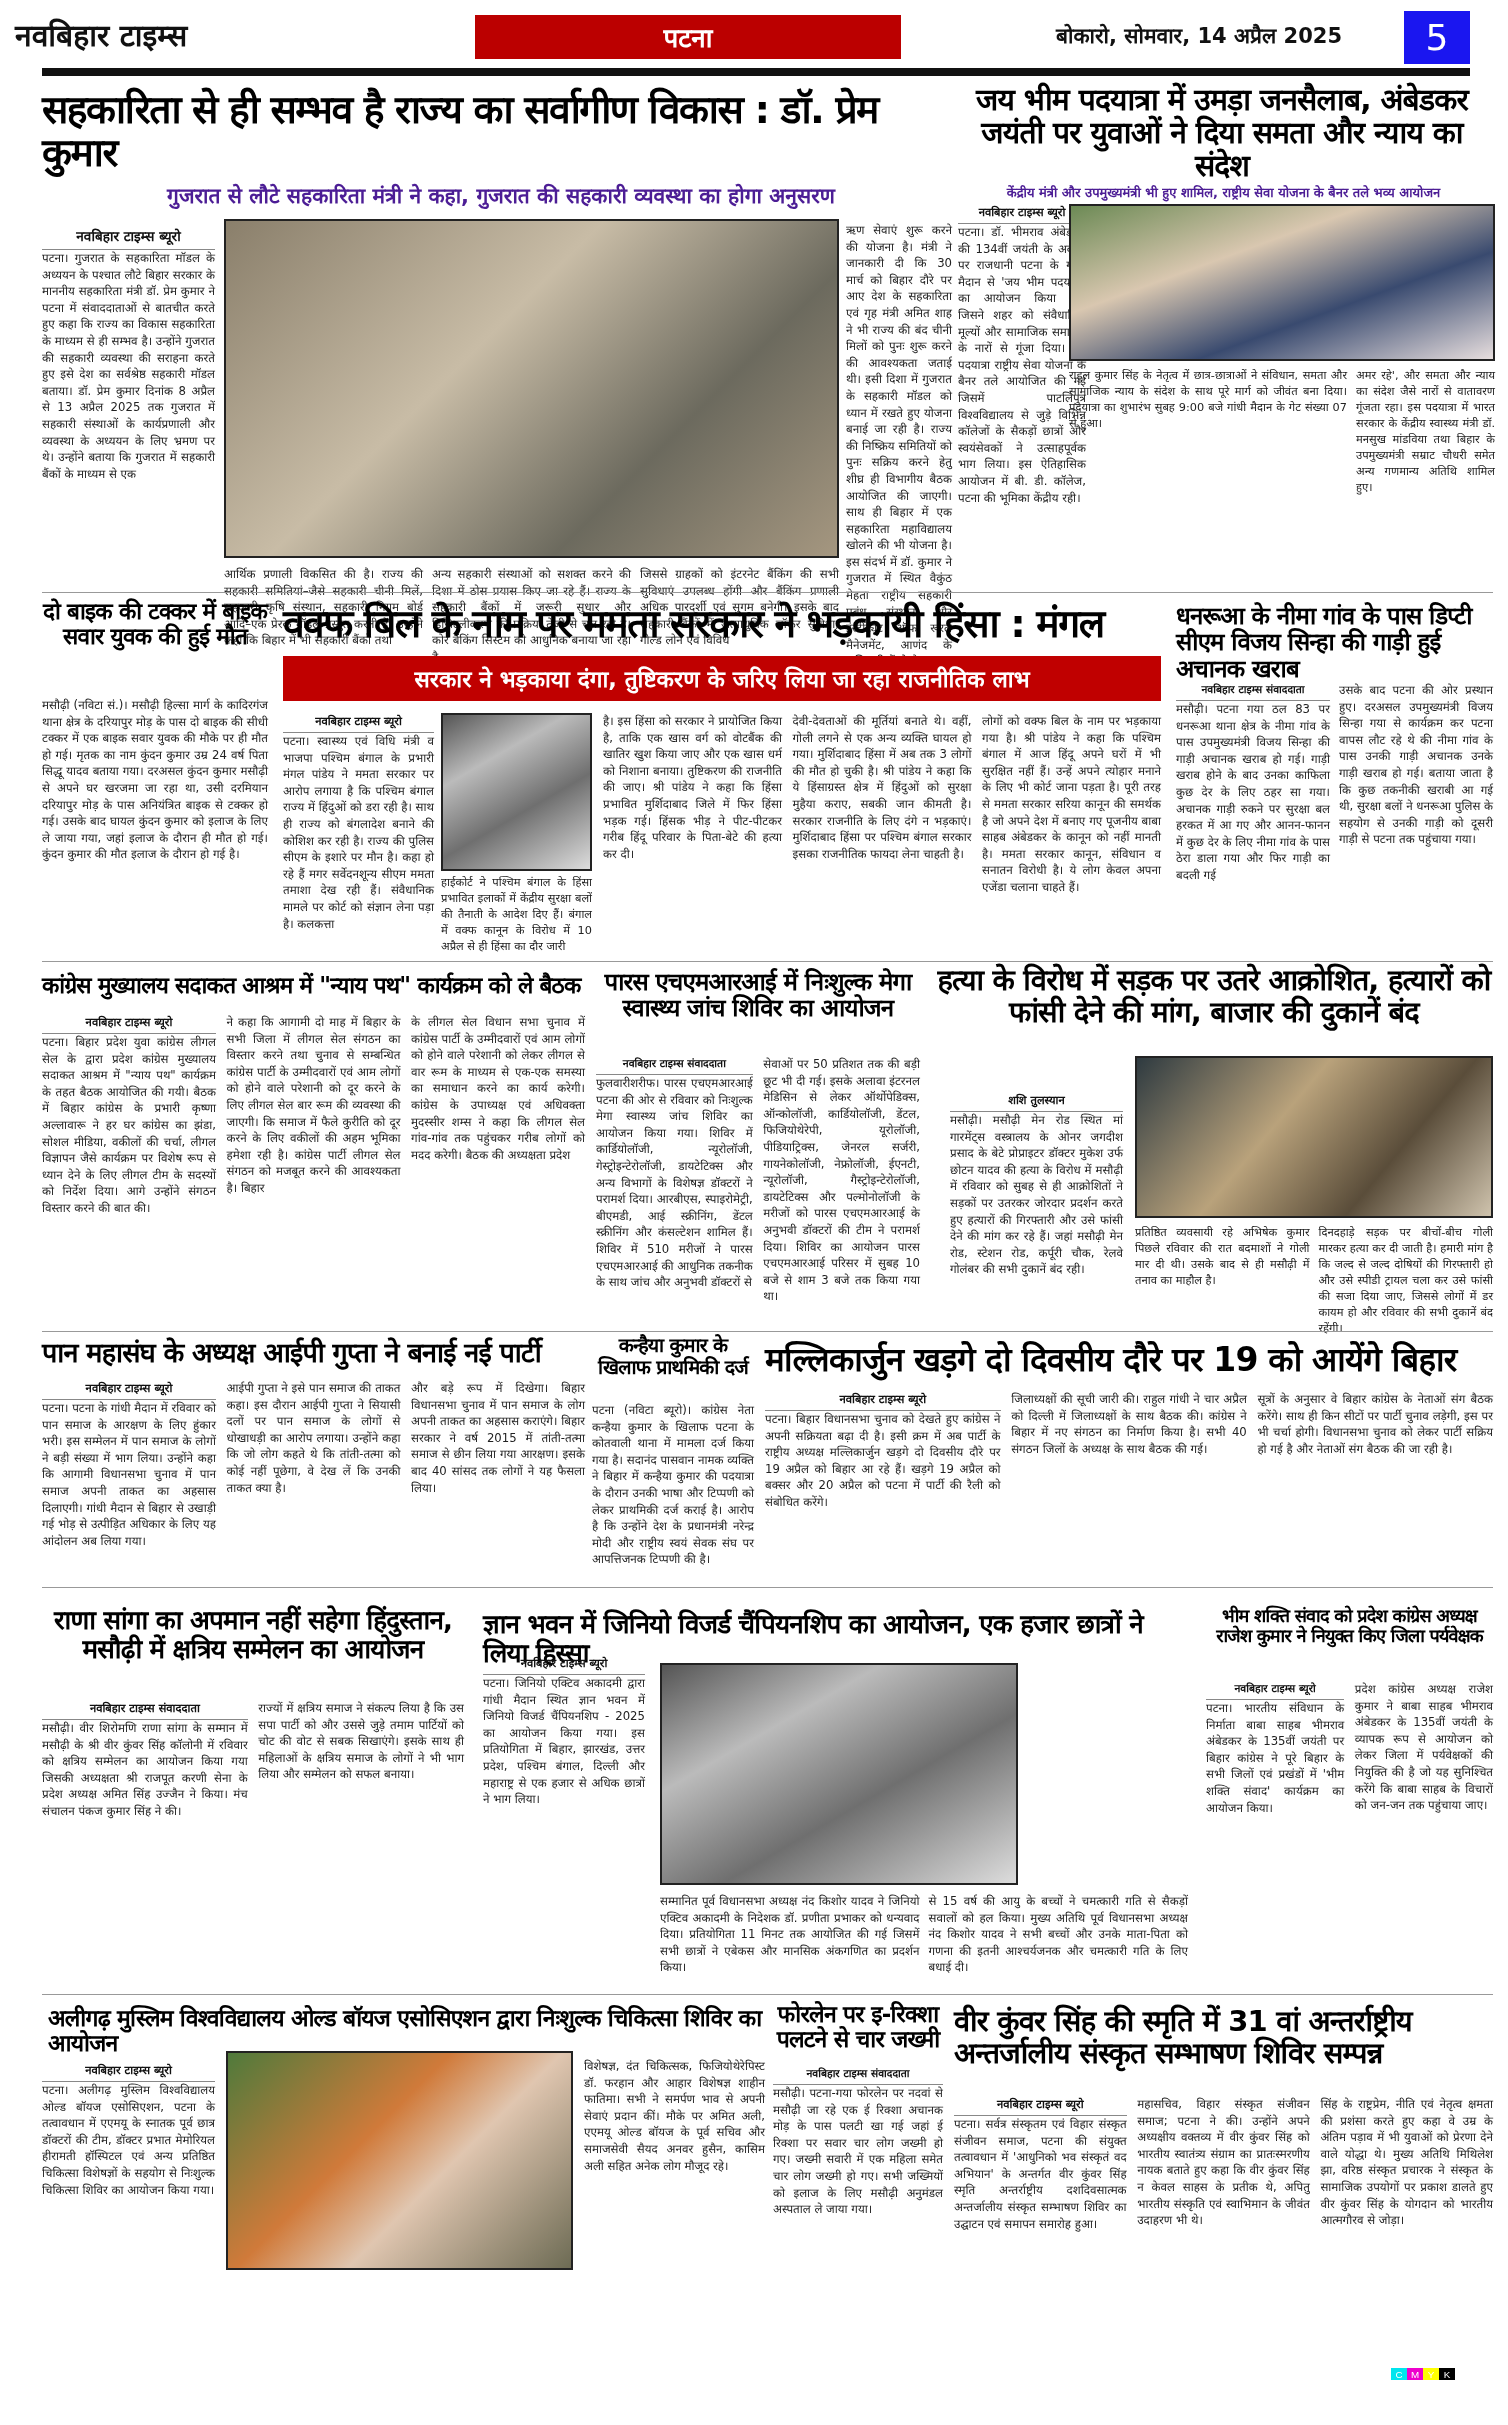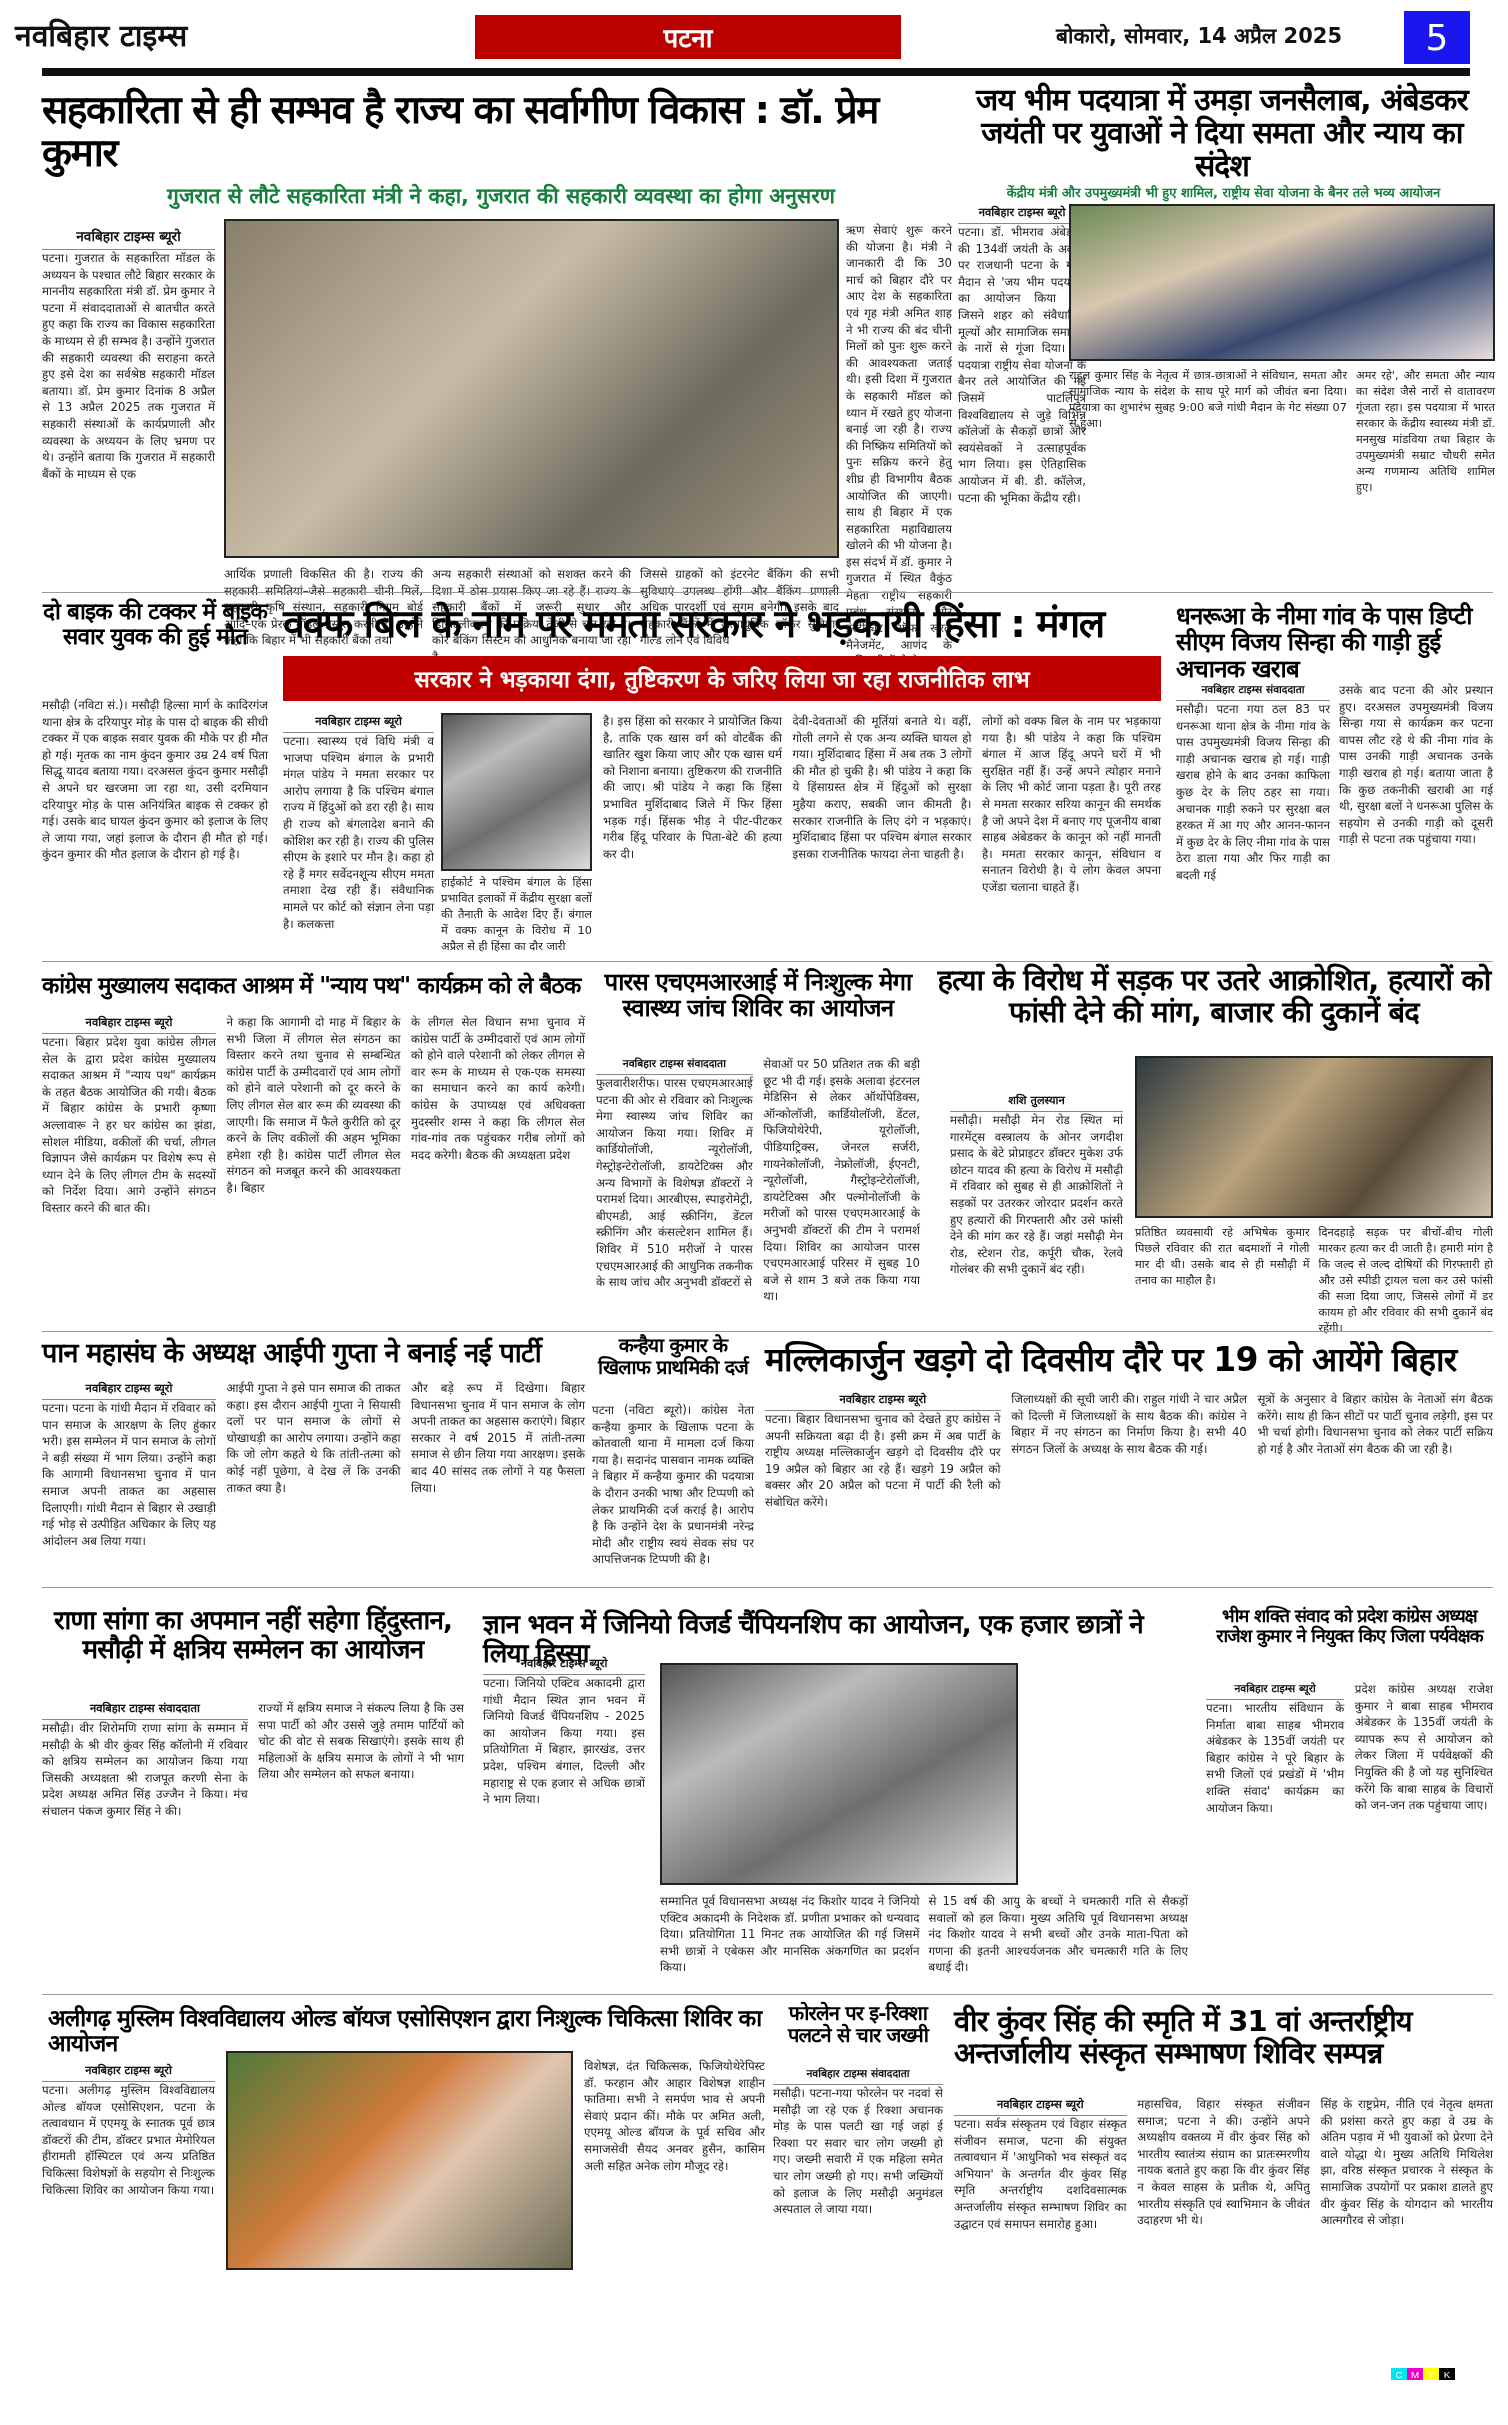--- a/index.html
+++ b/index.html
@@ -4,21 +4,21 @@
 <style>
   *{box-sizing:border-box;margin:0;padding:0}
   body{width:1508px;height:2426px;background:#fff;font-family:"DejaVu Sans",sans-serif;color:#111;position:relative;overflow:hidden}
   .abs{position:absolute}
   .mh-title{left:15px;top:13.6px;font-size:30px;font-weight:bold;font-family:"DejaVu Serif",serif}
   .mh-city{left:475px;top:15px;width:426px;height:44px;background:#bb0000;color:#fff;font-size:26px;font-weight:bold;display:flex;align-items:center;justify-content:center}
   .mh-date{left:1056px;top:21px;font-size:21px;font-weight:bold}
   .mh-page{left:1404px;top:10.6px;width:66px;height:53px;background:#1a16f0;color:#fff;font-size:36px;display:flex;align-items:center;justify-content:center}
   .mh-rule{left:42px;top:68px;width:1428px;height:7.5px;background:#111}
   .hl{font-weight:bold;line-height:1.1;color:#000;font-family:"DejaVu Sans",sans-serif;letter-spacing:-0.8px}
-  .red-sub{color:#15803d;font-weight:bold}
+  .red-sub{color:#4c1d95;font-weight:bold}
   .red-band{background:#c00000;color:#fff;font-weight:bold;display:flex;align-items:center;justify-content:center}
   .byline{font-size:13.6px;font-weight:bold;border-bottom:1.5px solid #888;text-align:center;padding-bottom:4px}
   .body-text{font-size:11.7px;line-height:16.6px;text-align:justify;color:#222}
   .cols{display:flex;gap:10.6px}
   .cols > div{flex:1}
   .photo{background:linear-gradient(135deg,#8a7f6b,#c8bca6 40%,#6c6a5e 70%,#a59780);border:2.3px solid #222}
   .photo.p2{background:linear-gradient(160deg,#6c8a55,#d9c7b0 35%,#394a6f 65%,#e7dede)}
   .photo.p3{background:linear-gradient(150deg,#555,#bbb 30%,#6f6f6f 60%,#ddd)}
   .photo.p4{background:linear-gradient(130deg,#2e3a40,#b9a27b 40%,#5a4d3a 70%,#cfc3ad)}
   .photo.p5{background:linear-gradient(135deg,#4f7a3b,#d07a3a 40%,#e0c6b0 60%,#6d6b54)}
@@ -212,21 +212,21 @@
   <div class="abs hl" style="left:48px;top:2006px;width:724px;font-size:23px">अलीगढ़ मुस्लिम विश्वविद्यालय ओल्ड बॉयज एसोसिएशन द्वारा निःशुल्क चिकित्सा शिविर का आयोजन</div>
   <div class="abs" style="left:42px;top:2062px;width:173px">
     <div class="byline" style="font-size:11.3px">नवबिहार टाइम्स ब्यूरो</div>
     <div class="body-text">पटना। अलीगढ़ मुस्लिम विश्वविद्यालय ओल्ड बॉयज एसोसिएशन, पटना के तत्वावधान में एएमयू के स्नातक पूर्व छात्र डॉक्टरों की टीम, डॉक्टर प्रभात मेमोरियल हीरामती हॉस्पिटल एवं अन्य प्रतिष्ठित चिकित्सा विशेषज्ञों के सहयोग से निःशुल्क चिकित्सा शिविर का आयोजन किया गया।</div>
   </div>
   <div class="abs photo p5" style="left:226px;top:2051px;width:347px;height:219px"></div>
   <div class="abs body-text" style="left:584px;top:2058px;width:181px">विशेषज्ञ, दंत चिकित्सक, फिजियोथेरेपिस्ट डॉ. फरहान और आहार विशेषज्ञ शाहीन फातिमा। सभी ने समर्पण भाव से अपनी सेवाएं प्रदान कीं। मौके पर अमित अली, एएमयू ओल्ड बॉयज के पूर्व सचिव और समाजसेवी सैयद अनवर हुसैन, कासिम अली सहित अनेक लोग मौजूद रहे।</div>
 </section>
 
 <section>
-  <div class="abs hl" style="left:773px;top:2002px;width:170px;font-size:20px;text-align:center">फोरलेन पर इ-रिक्शा पलटने से चार जख्मी</div>
+  <div class="abs hl" style="left:773px;top:2002px;width:170px;font-size:23px;text-align:center">फोरलेन पर इ-रिक्शा पलटने से चार जख्मी</div>
   <div class="abs" style="left:773px;top:2066px;width:170px">
     <div class="byline" style="font-size:10.6px">नवबिहार टाइम्स संवाददाता</div>
     <div class="body-text">मसौढ़ी। पटना-गया फोरलेन पर नदवां से मसौढ़ी जा रहे एक ई रिक्शा अचानक मोड़ के पास पलटी खा गई जहां ई रिक्शा पर सवार चार लोग जख्मी हो गए। जख्मी सवारी में एक महिला समेत चार लोग जख्मी हो गए। सभी जख्मियों को इलाज के लिए मसौढ़ी अनुमंडल अस्पताल ले जाया गया।</div>
   </div>
 </section>
 
 <section>
   <div class="abs hl" style="left:954px;top:2006px;width:539px;font-size:29px;text-align:left">वीर कुंवर सिंह की स्मृति में 31 वां अन्तर्राष्ट्रीय अन्तर्जालीय संस्कृत सम्भाषण शिविर सम्पन्न</div>
   <div class="abs cols" style="left:954px;top:2096px;width:539px">
     <div>

